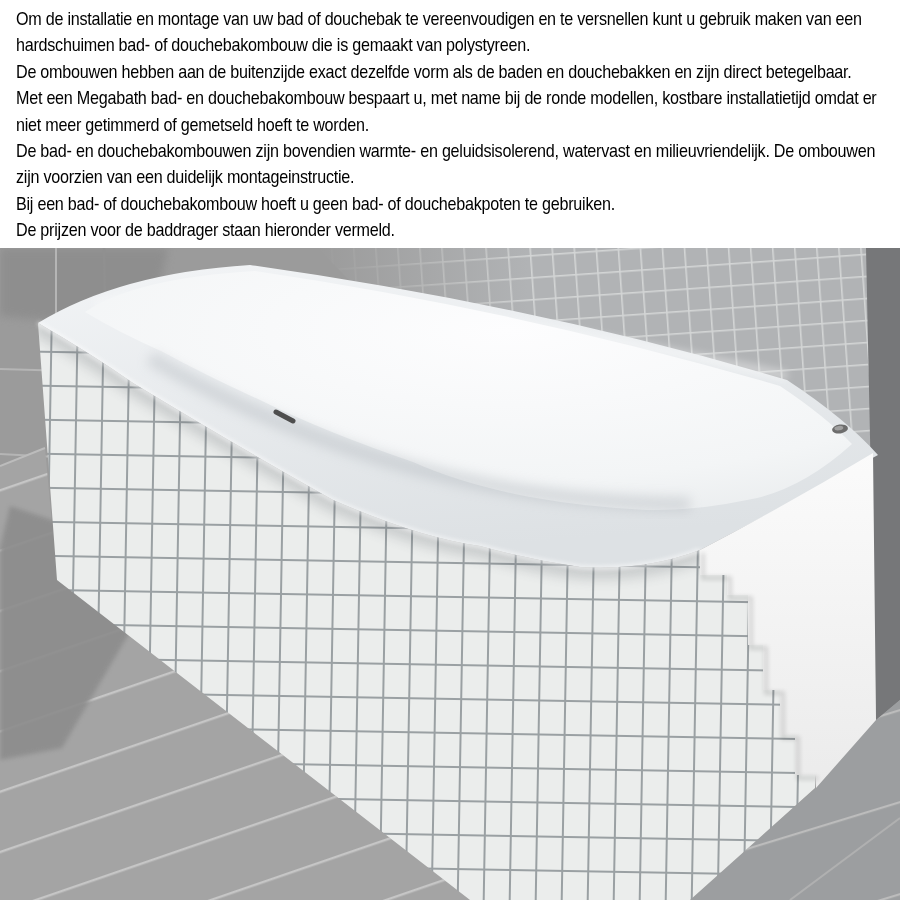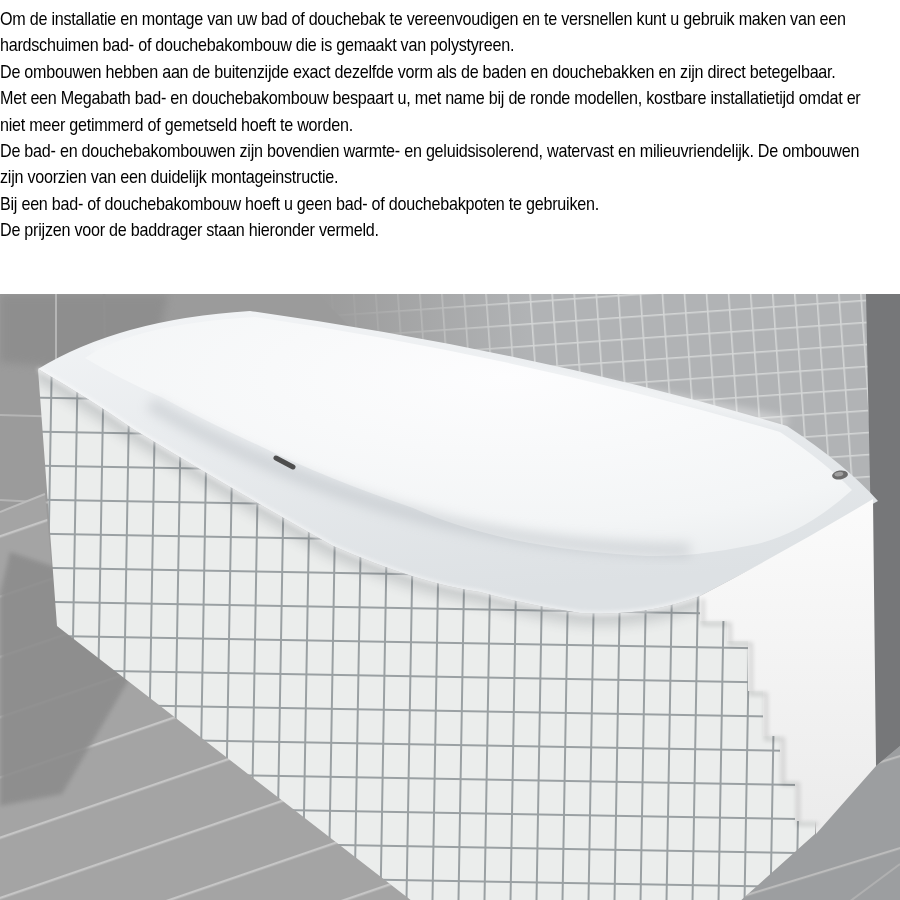--- a/index.html
+++ b/index.html
@@ -1,18 +1,18 @@
 <!DOCTYPE html>
 <html><head>
 <meta charset="utf-8">
 <style>
   html,body{margin:0;padding:0;background:#ffffff;}
   body{width:900px;height:900px;overflow:hidden;font-family:"Liberation Sans",sans-serif;}
   .page{width:900px;height:900px;background:#fff;}
-  .desc{height:294px;box-sizing:border-box;padding:6px 0 0 0;overflow:hidden;}
+  .desc{height:248px;box-sizing:border-box;padding:6px 0 0 16px;overflow:hidden;}
   .desc-inner{transform:scaleX(0.85);transform-origin:0 0;width:1059px;}
   .desc-line{font-size:19px;line-height:26.4px;letter-spacing:-0.3px;color:#000;white-space:nowrap;font-weight:400;}
   .photo{width:900px;height:652px;position:relative;background:#9b9b9b;}
   .photo svg{display:block;}
 </style>
 </head>
 <body>
 
 <div class="page">
 

